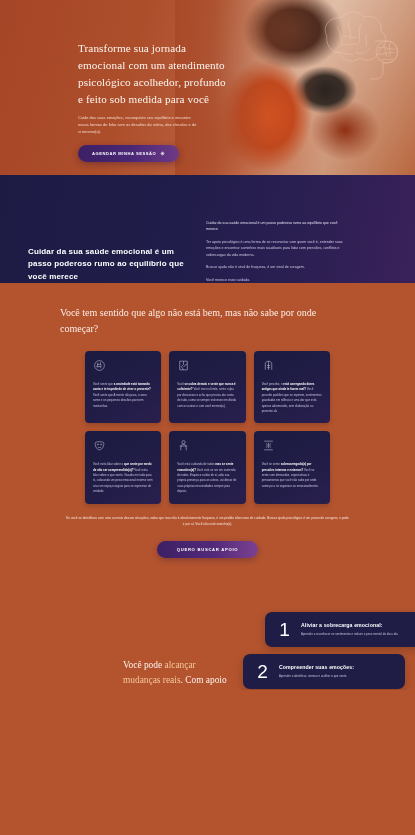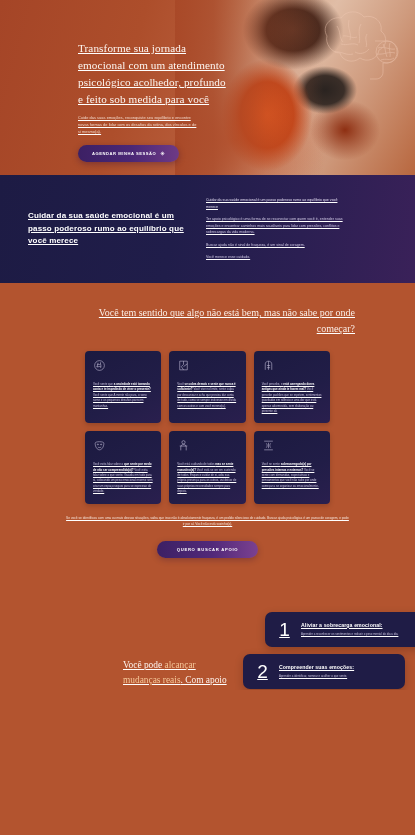--- a/index.html
+++ b/index.html
@@ -3,21 +3,21 @@
 <meta charset="utf-8">
 <style>
   *{box-sizing:border-box;margin:0;padding:0;}
   html,body{width:415px;height:835px;overflow:hidden;}
   body{
     font-family:"Liberation Sans",sans-serif;
     background:#b3542f;
     color:#fff;
     -webkit-font-smoothing:antialiased;
   }
-  .page{position:relative;width:415px;height:690px;overflow:hidden;text-decoration:underline;}
+  .page{position:relative;width:415px;height:690px;overflow:hidden;}
 
   
   .hero{
     position:relative;height:175px;width:100%;
     background:linear-gradient(105deg,#a54527 0%,#ad4e2b 32%,#bb6240 58%,#c7765028 78%,#b8603a 100%);
     overflow:hidden;
   }
   .hero-photo{
     position:absolute;right:0;top:0;width:240px;height:175px;
     background:
@@ -49,35 +49,35 @@
     color:#fff;border:none;border-radius:20px;
     padding:6px 14px;font-size:4.1px;letter-spacing:.55px;font-weight:700;
     cursor:pointer;box-shadow:0 2px 6px rgba(40,12,60,.35);
   }
   .hero-btn svg{width:5px;height:5px;}
 
   
   .band{
     position:relative;height:108px;width:100%;
     background:linear-gradient(100deg,#1d1b44 0%,#201d4a 42%,#2b1f52 72%,#3a2159 100%);
-    display:flex;align-items:center;padding:0 14px 0 28px;gap:18px;
+    display:flex;align-items:flex-end;padding:0 14px 0 28px;gap:18px;
   }
   .band-left{width:160px;}
   .band-title{
     font-size:8px;line-height:1.55;font-weight:700;color:#fff;letter-spacing:.15px;
   }
   .band-right{width:140px;display:flex;flex-direction:column;gap:6px;}
   .band-right p{font-size:3.6px;line-height:1.8;color:#cfc8e4;}
   .band-right p.lead{color:#e3ddf2;}
 
   
   .cards-sec{background:#b3542f;padding:22px 0 14px;}
   .sec-title{
     font-family:"Liberation Serif",serif;
-    text-align:right;font-size:10px;line-height:1.6;color:#fceee6;font-weight:400;
+    text-align:left;font-size:10px;line-height:1.6;color:#fceee6;font-weight:400;
     padding:0 60px;
   }
   .card-grid{
     display:grid;grid-template-columns:repeat(3,1fr);gap:8px;
     padding:14px 85px 0;
   }
   .card{
     background:linear-gradient(150deg,#1c1a40 0%,#211d47 60%,#2a1f4e 100%);
     border-radius:4px;padding:8px 8px 9px;min-height:52px;
     box-shadow:0 2px 5px rgba(0,0,0,.18);

